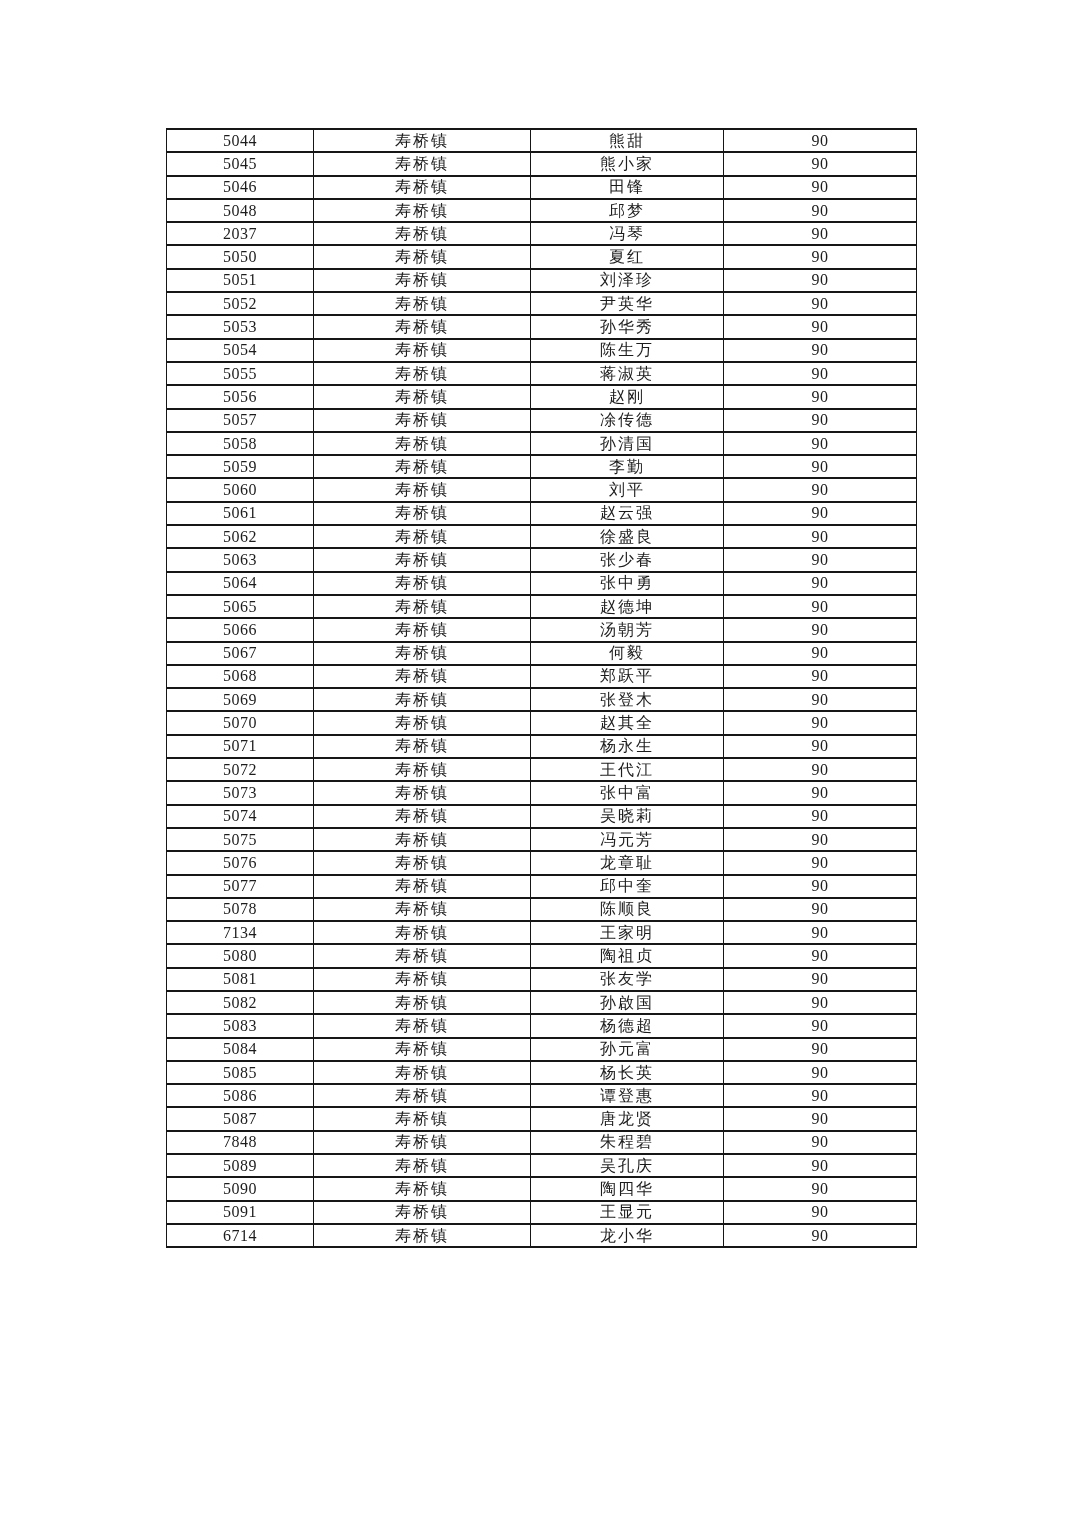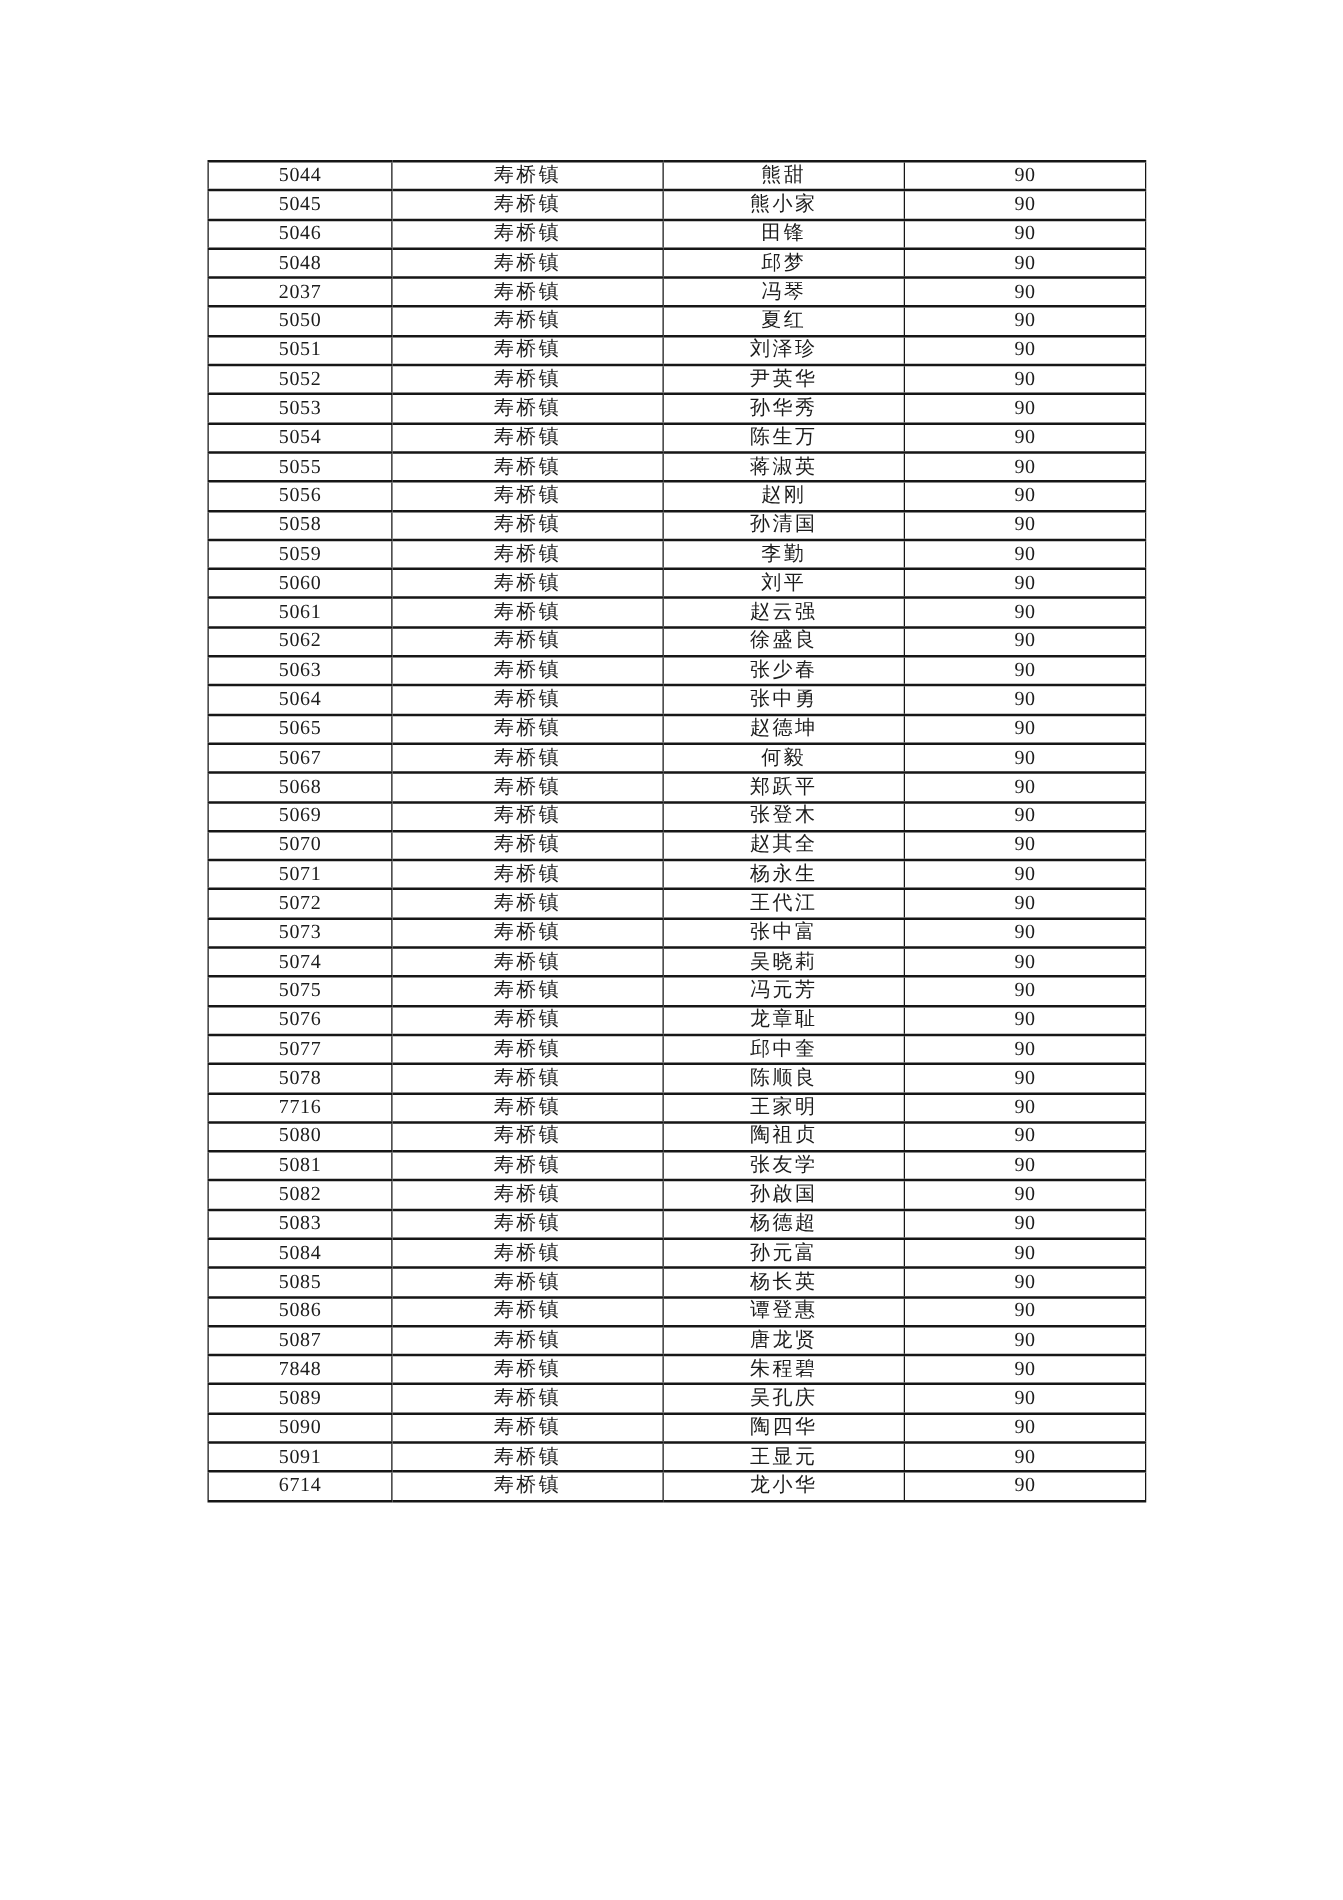--- a/index.html
+++ b/index.html
@@ -143,20 +143,26 @@
     <td class="col-score">90</td>
   </tr>
 
   <tr>
     <td class="col-id">5056</td>
     <td class="col-town">寿桥镇</td>
     <td class="col-name">赵刚</td>
     <td class="col-score">90</td>
   </tr>
 
+  <tr>
+    <td class="col-id">5057</td>
+    <td class="col-town">寿桥镇</td>
+    <td class="col-name">凃传德</td>
+    <td class="col-score">90</td>
+  </tr>
 
   <tr>
     <td class="col-id">5058</td>
     <td class="col-town">寿桥镇</td>
     <td class="col-name">孙清国</td>
     <td class="col-score">90</td>
   </tr>
 
   <tr>
     <td class="col-id">5059</td>
@@ -200,20 +206,26 @@
     <td class="col-score">90</td>
   </tr>
 
   <tr>
     <td class="col-id">5065</td>
     <td class="col-town">寿桥镇</td>
     <td class="col-name">赵德坤</td>
     <td class="col-score">90</td>
   </tr>
 
+  <tr>
+    <td class="col-id">5066</td>
+    <td class="col-town">寿桥镇</td>
+    <td class="col-name">汤朝芳</td>
+    <td class="col-score">90</td>
+  </tr>
 
   <tr>
     <td class="col-id">5067</td>
     <td class="col-town">寿桥镇</td>
     <td class="col-name">何毅</td>
     <td class="col-score">90</td>
   </tr>
 
   <tr>
     <td class="col-id">5068</td>
@@ -286,21 +298,21 @@
   </tr>
 
   <tr>
     <td class="col-id">5078</td>
     <td class="col-town">寿桥镇</td>
     <td class="col-name">陈顺良</td>
     <td class="col-score">90</td>
   </tr>
 
   <tr>
-    <td class="col-id">7716</td>
+    <td class="col-id">7134</td>
     <td class="col-town">寿桥镇</td>
     <td class="col-name">王家明</td>
     <td class="col-score">90</td>
   </tr>
 
   <tr>
     <td class="col-id">5080</td>
     <td class="col-town">寿桥镇</td>
     <td class="col-name">陶祖贞</td>
     <td class="col-score">90</td>

